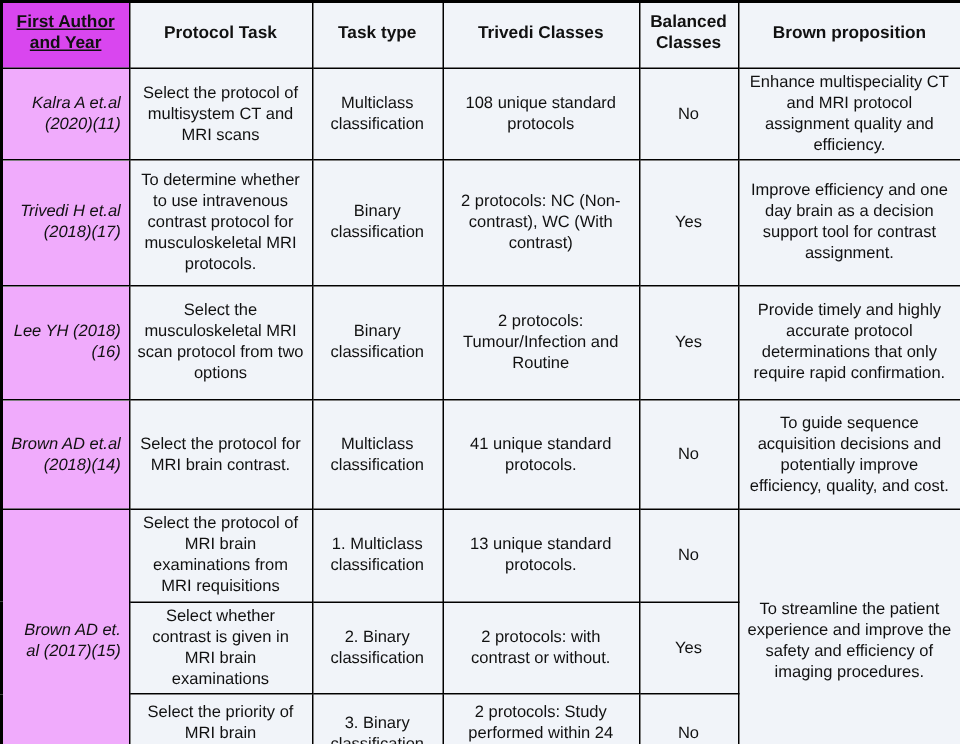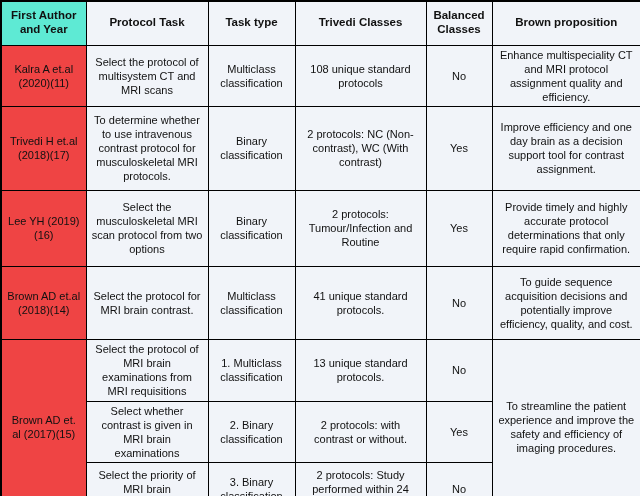--- a/index.html
+++ b/index.html
@@ -23,23 +23,25 @@
     line-height:1.28;
     color:#111;
     background:#f1f4f9;
     overflow:hidden;
   }
   .review th{
     font-weight:bold;
     font-size:11.5px;
     line-height:1.2;
   }
-  .review th.author-h{background:#5eead4;}
+  .review th.author-h{background:#d946ef;text-decoration:underline;}
   .review td.author{
-    background:#ef4444;
+    background:#f0abfc;
+    font-style:italic;
+    text-align:right;
   }
 </style>
 </head>
 <body>
 
 <table class="review">
   <colgroup>
     <col style="width:85px">
     <col style="width:122px">
     <col style="width:87px">
@@ -68,21 +70,21 @@
     </tr>
     <tr style="height:84px">
       <td class="author">Trivedi H et.al (2018)(17)</td>
       <td>To determine whether to use intravenous contrast protocol for musculoskeletal MRI protocols.</td>
       <td>Binary classification</td>
       <td>2 protocols: NC (Non-contrast), WC (With contrast)</td>
       <td>Yes</td>
       <td>Improve efficiency and one day brain as a decision support tool for contrast assignment.</td>
     </tr>
     <tr style="height:76px">
-      <td class="author">Lee YH (2019)(16)</td>
+      <td class="author">Lee YH (2018)(16)</td>
       <td>Select the musculoskeletal MRI scan protocol from two options</td>
       <td>Binary classification</td>
       <td>2 protocols: Tumour/Infection and Routine</td>
       <td>Yes</td>
       <td>Provide timely and highly accurate protocol determinations that only require rapid confirmation.</td>
     </tr>
     <tr style="height:73px">
       <td class="author">Brown AD et.al (2018)(14)</td>
       <td>Select the protocol for MRI brain contrast.</td>
       <td>Multiclass classification</td>

